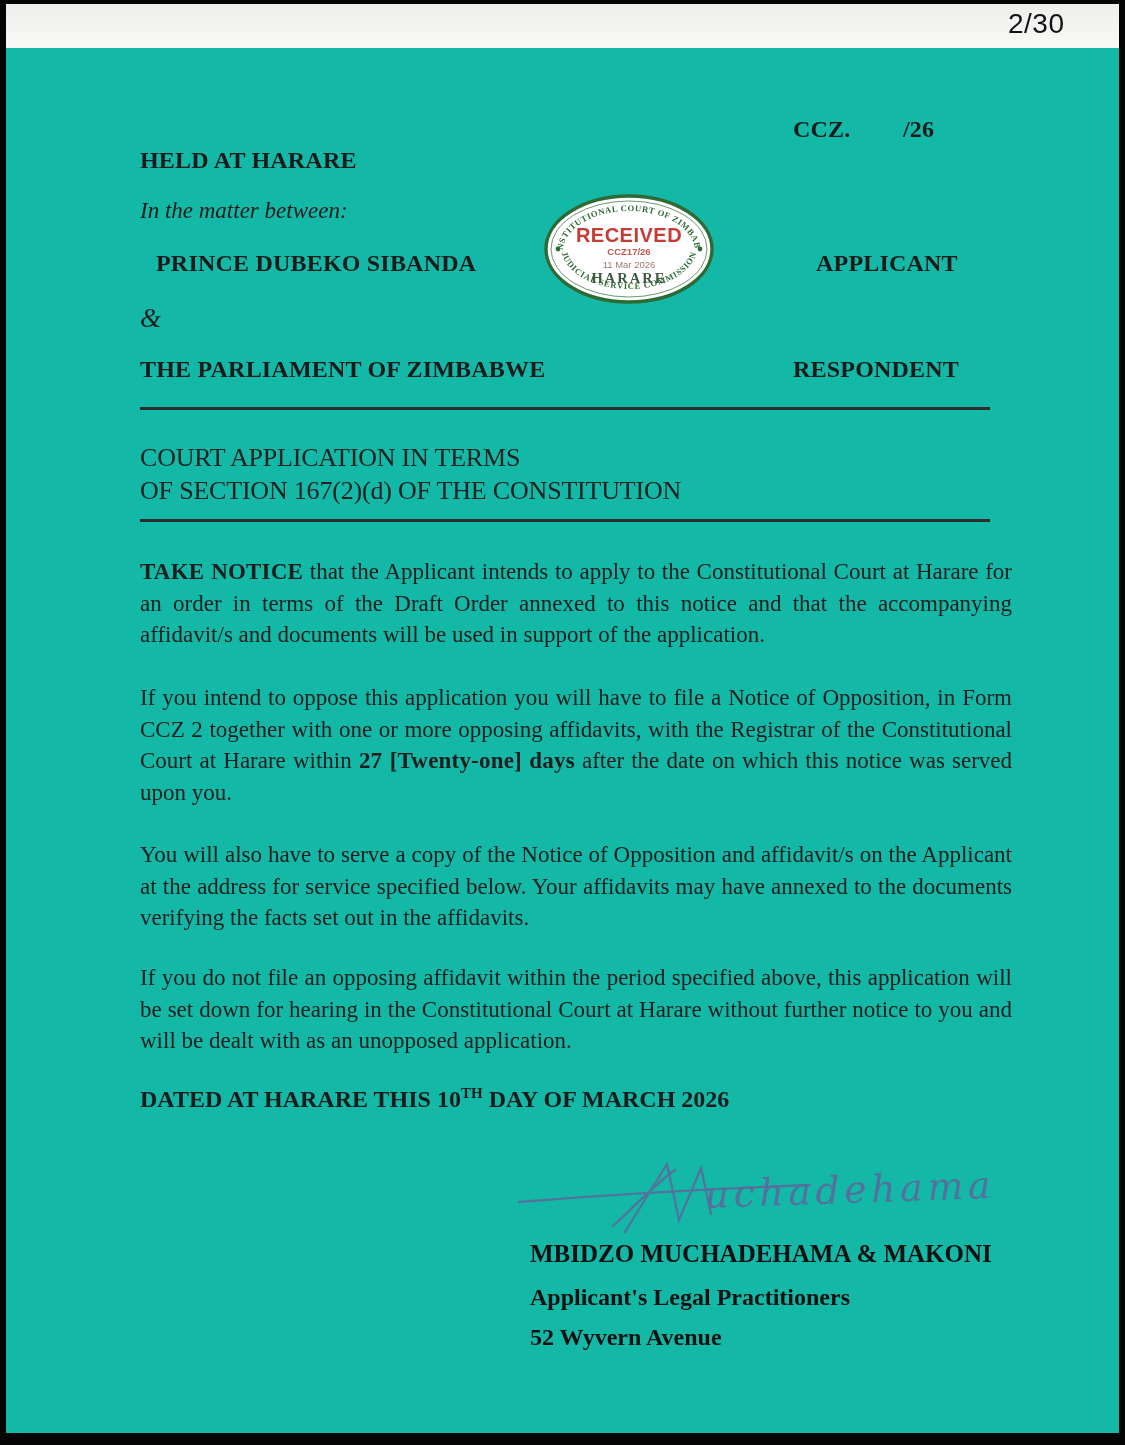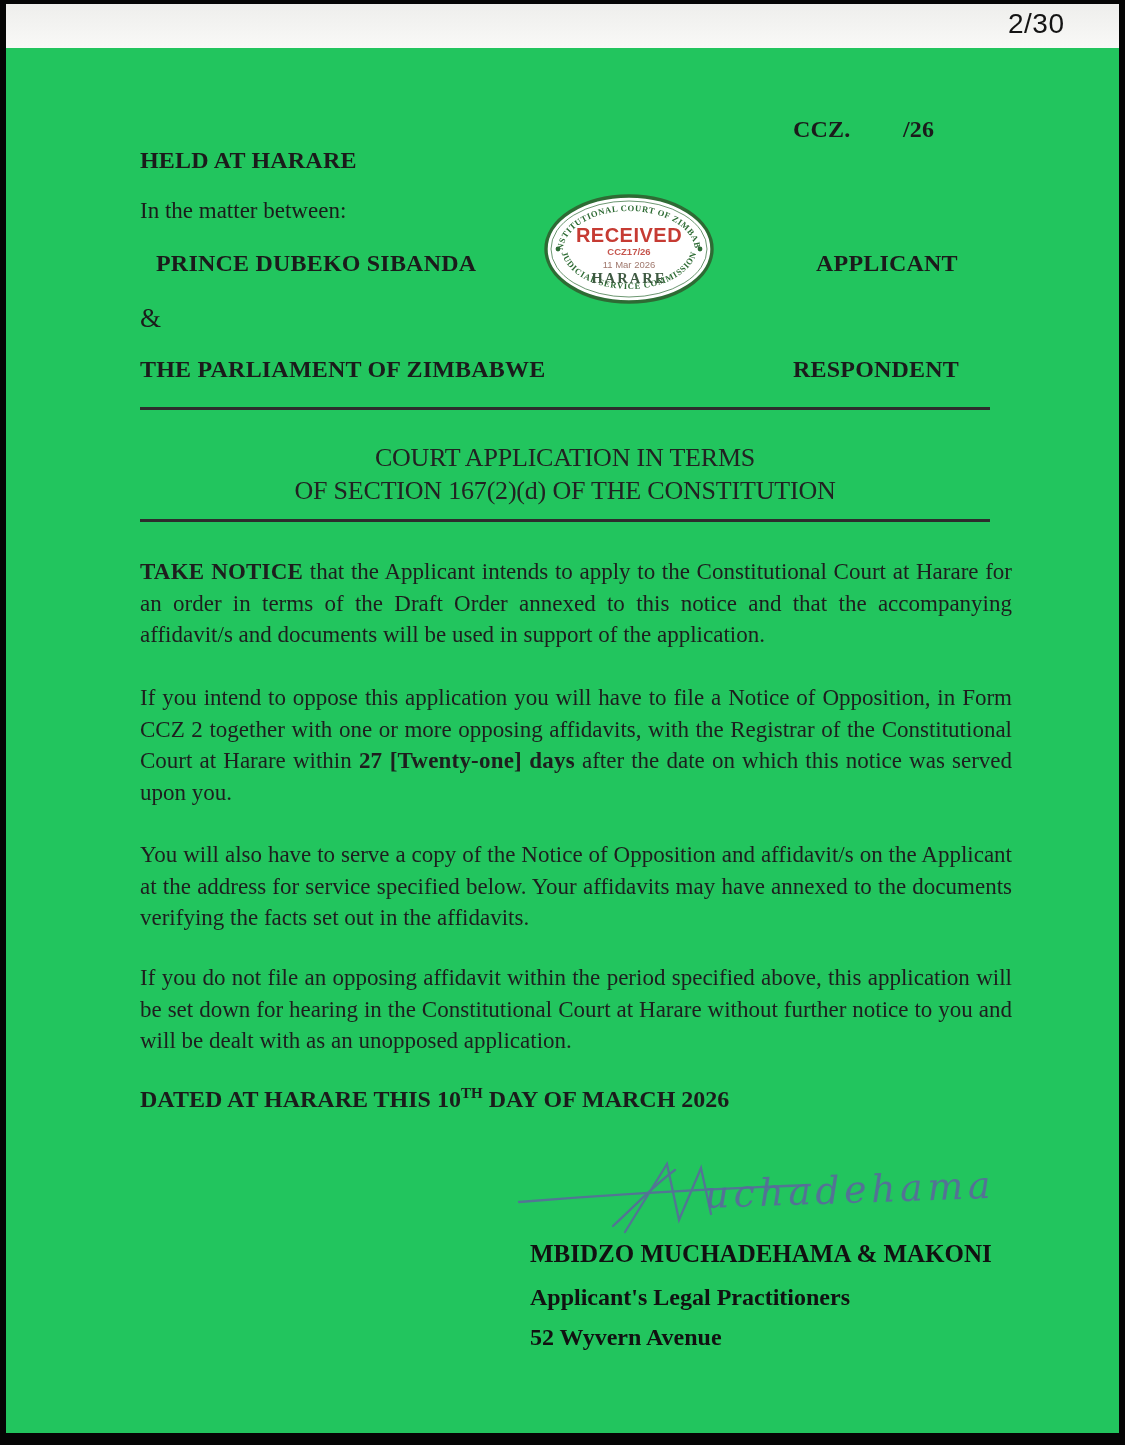--- a/index.html
+++ b/index.html
@@ -1,34 +1,34 @@
 <!DOCTYPE html>
 <html><head>
 <meta charset="utf-8">
 <style>
   html,body{margin:0;padding:0;background:#000;}
   .page{
     position:relative;width:1125px;height:1445px;margin:0 auto;
-    background:#22c55e;overflow:hidden;
+    background:#14b8a6;overflow:hidden;
     font-family:"Liberation Serif",serif;color:#1b1b1b;
   }
   .edge{position:absolute;background:#050505;z-index:5;}
   .edge-left{left:0;top:0;width:6px;height:100%;}
   .edge-right{right:0;top:0;width:6px;height:100%;}
   .edge-top{left:0;top:0;width:100%;height:4px;}
   .edge-bottom{left:0;bottom:0;width:100%;height:12px;}
   .scan-band{position:absolute;left:6px;right:6px;top:4px;height:44px;
     background:linear-gradient(#eeeeec, #f9f9f7);z-index:0;}
   .abs{position:absolute;}
   .pageno{left:1008px;top:8px;font-family:"Liberation Sans",sans-serif;
     font-size:28px;color:#141414;letter-spacing:.5px;}
   .hbold{font-weight:bold;font-size:24px;letter-spacing:.2px;white-space:nowrap;}
-  .ital{font-size:24px;white-space:nowrap;text-align:right;}
+  .ital{font-style:italic;font-size:24px;white-space:nowrap;text-align:right;}
   .rule{height:3px;background:#2d2d2d;left:140px;width:850px;}
-  .doc-title{left:140px;width:850px;text-align:center;font-size:26px;
+  .doc-title{left:140px;width:850px;font-size:26px;
     line-height:33px;letter-spacing:-.2px;color:#222;}
   .para{left:140px;width:872px;font-size:23px;line-height:31.5px;
     text-align:justify;color:#1e1e1e;}
   .para b{letter-spacing:.2px;}
   .dated{left:140px;font-weight:bold;font-size:24px;white-space:nowrap;}
   .dated sup{font-size:15px;vertical-align:super;line-height:0;}
   .firm-line{left:530px;font-weight:bold;white-space:nowrap;color:#111;}
   .firm-name{font-size:25px;}
   .firm-sub{font-size:24px;}
 </style>

